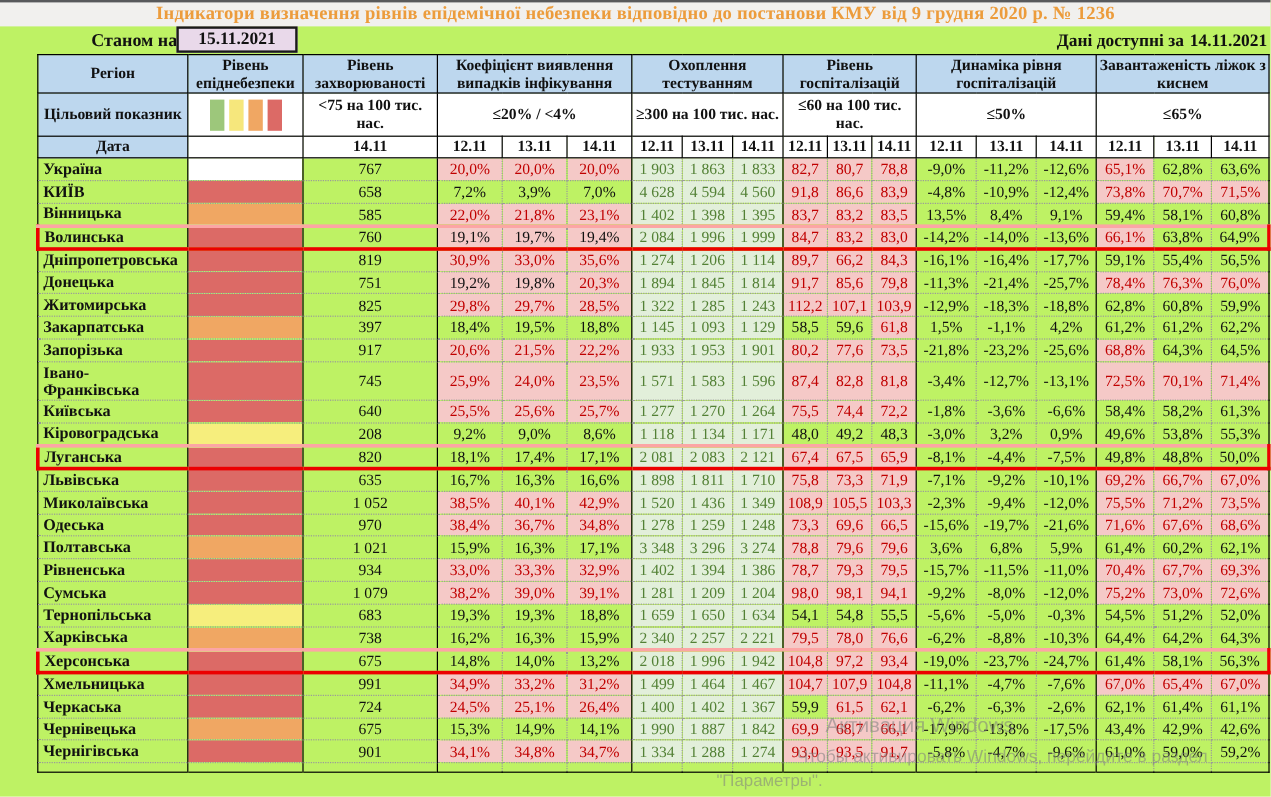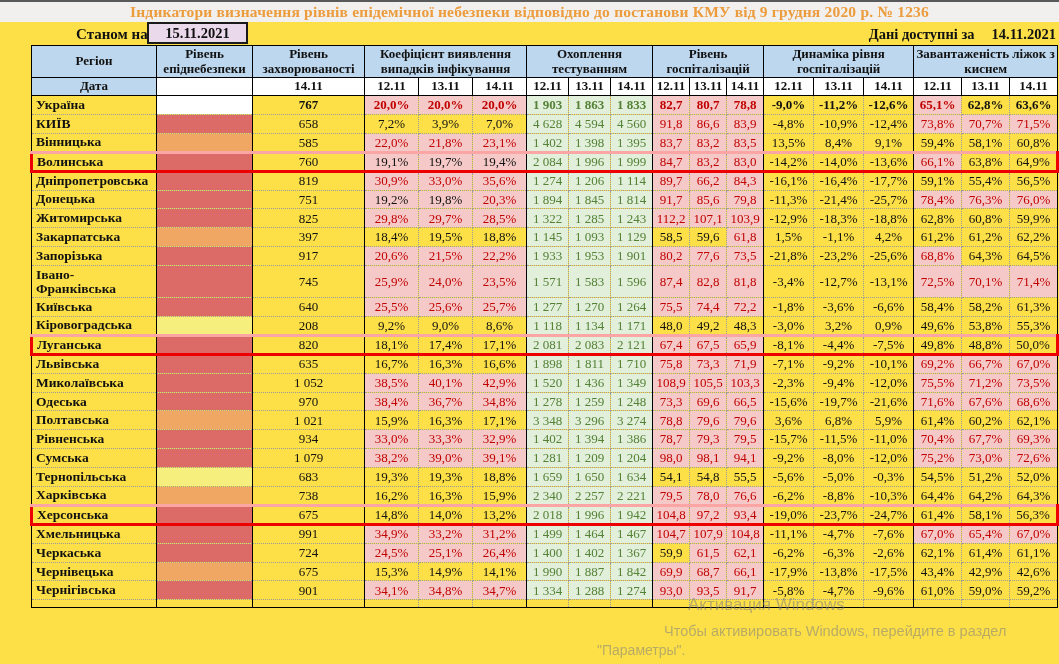--- a/index.html
+++ b/index.html
@@ -1,35 +1,35 @@
 <!DOCTYPE html>
 <html><head>
 <meta charset="utf-8">
 <style>
   * { box-sizing: border-box; }
   html,body { margin:0; padding:0; background:#fff; }
   #screen {
     position:relative; width:1059px; height:664px; overflow:hidden;
-    background:#fde047; font-family:"Liberation Serif", serif; color:#111;
+    background:#bef264; font-family:"Liberation Serif", serif; color:#111;
   }
   .title-bar {
     position:absolute; top:0; left:0; width:1059px; height:22px;
     background:#f1f0ee; border-top:2px solid #58595b;
     text-align:center; font-weight:bold; font-size:15.5px; line-height:20px;
     color:#ec9c3c; letter-spacing:.2px;
   }
   .asof-label { position:absolute; left:76px; top:26px; font-weight:bold; font-size:15px; }
   .asof-box {
     position:absolute; left:147px; top:22px; width:101px; height:22px;
     background:#e9d9ea; border:2px solid #1a1a1a;
     display:flex; align-items:center; justify-content:center;
     font-weight:bold; font-size:14.5px;
   }
   .avail { position:absolute; right:3px; top:26px; font-weight:bold; font-size:14.5px; }
-  .avail span { margin-left:17px; }
+  .avail span { margin-left:5px; }
 
   table#grid {
     position:absolute; left:30px; top:45px; width:1026px;
     border-collapse:collapse; table-layout:fixed;
     border:1.5px solid #000; font-size:13px;
   }
   thead th, thead td {
     border:1px solid #000; font-weight:bold; text-align:center;
     font-size:13px; line-height:1.12; padding:1px 2px; background:#fff;
   }
@@ -45,21 +45,21 @@
     line-height:1.05; white-space:nowrap; overflow:hidden;
   }
   tbody td.name {
     text-align:left; padding-left:4px; font-weight:bold;
     font-size:13.5px; white-space:pre-line; line-height:14px;
   }
   .gr { border-right:1px solid #000 !important; }
   .red { color:#c00000; }
   .pink { background:#f5c9c7; }
   .grn { color:#538135; background:#e2efda; }
-  .b { font-weight:bold;text-align:center; }
+  .b { font-weight:normal;text-align:center; }
   tr.tall td { height:32px; }
   tr.pr td { height:8px; }
   tr.hl td { border-top:3px solid #fca5a5; border-bottom:3px solid #ec0000; }
   tr.hl td:first-child { border-left:3px solid #ec0000; }
   tr.hl td:last-child { border-right:3px solid #ec0000; }
 
   .wm { position:absolute; color:#7f7f7f; opacity:.55; font-family:"Liberation Sans", sans-serif; white-space:nowrap; }
   #wm1 { left:688px; top:595px; font-size:17px; }
   #wm2 { left:664px; top:623px; font-size:14.5px; }
   #wm3 { left:597px; top:642px; font-size:14px; }
@@ -103,20 +103,30 @@
         <tr class="gr-row">
           <th class="blu">Регіон</th>
           <th class="blu" colspan="1">Рівень епіднебезпеки</th>
           <th class="blu" colspan="1">Рівень захворюваності</th>
           <th class="blu" colspan="3">Коефіцієнт виявлення випадків інфікування</th>
           <th class="blu" colspan="3">Охоплення тестуванням</th>
           <th class="blu" colspan="3">Рівень госпіталізацій</th>
           <th class="blu" colspan="3">Динаміка рівня госпіталізацій</th>
           <th class="blu" colspan="3">Завантаженість ліжок з киснем</th>
         </tr>
+        <tr class="tg-row">
+          <th class="blu">Цільовий показник</th>
+          <td><span class="bar" style="background:#9dc77b"></span><span class="bar" style="background:#f6e77c"></span><span class="bar" style="background:#f0a763"></span><span class="bar" style="background:#dc6a66"></span></td>
+          <td colspan="1">&lt;75 на 100 тис. нас.</td>
+          <td colspan="3">≤20% / &lt;4%</td>
+          <td colspan="3">≥300 на 100 тис. нас.</td>
+          <td colspan="3">≤60 на 100 тис. нас.</td>
+          <td colspan="3">≤50%</td>
+          <td colspan="3">≤65%</td>
+        </tr>
         <tr class="dt-row">
           <th class="blu">Дата</th>
           <td></td>
           <td>14.11</td>
           <td>12.11</td>
           <td>13.11</td>
           <td>14.11</td>
           <td>12.11</td>
           <td>13.11</td>
           <td>14.11</td>

